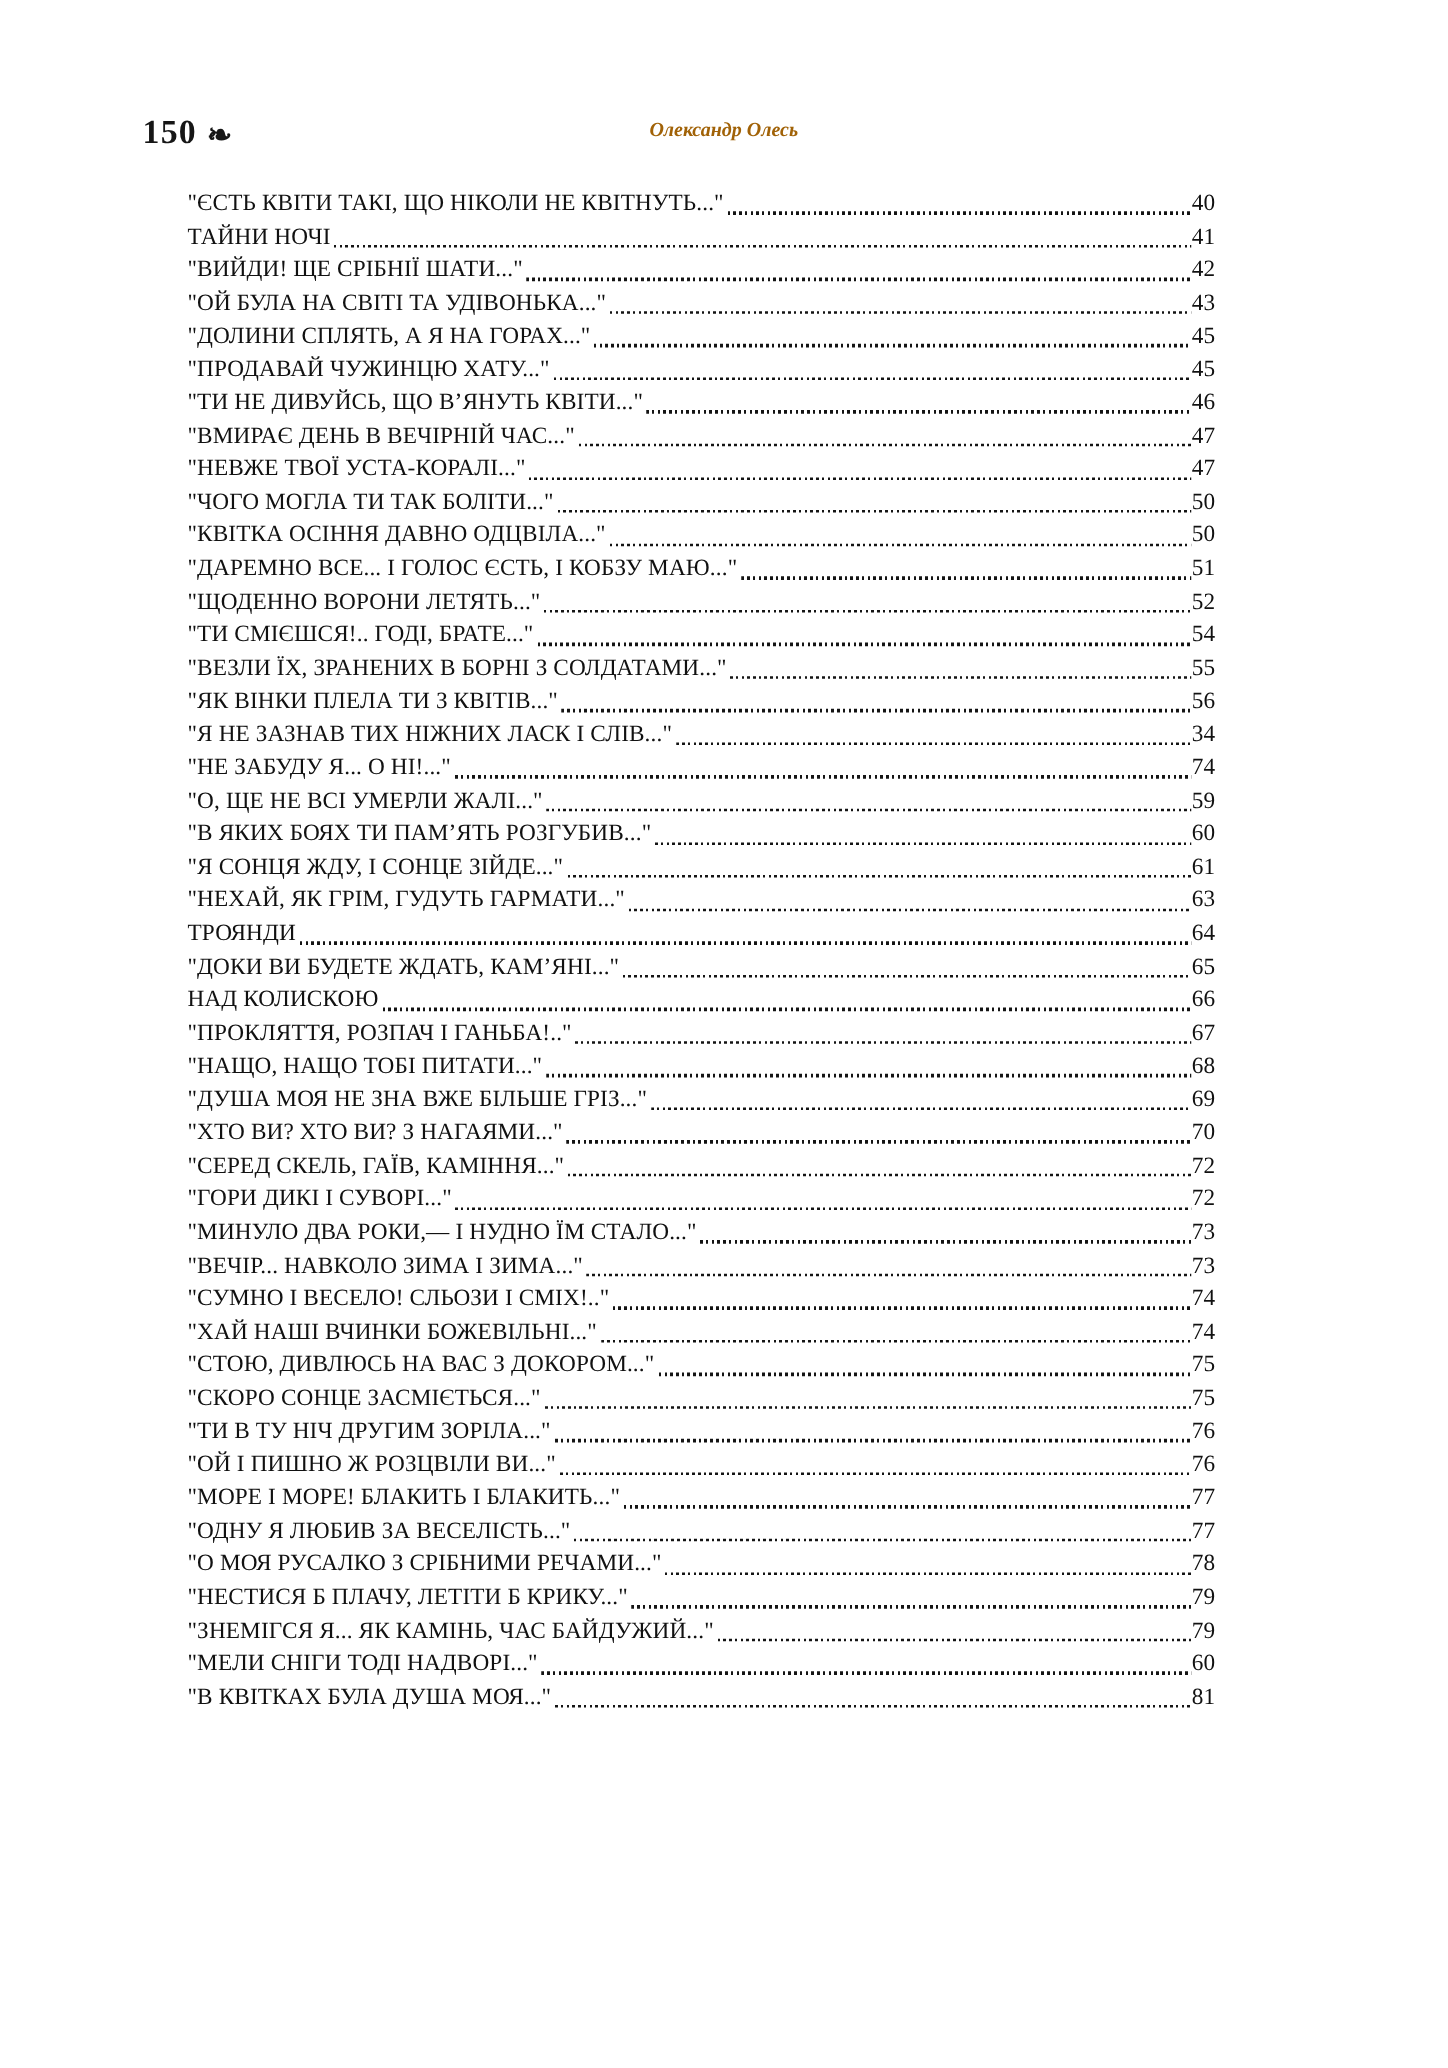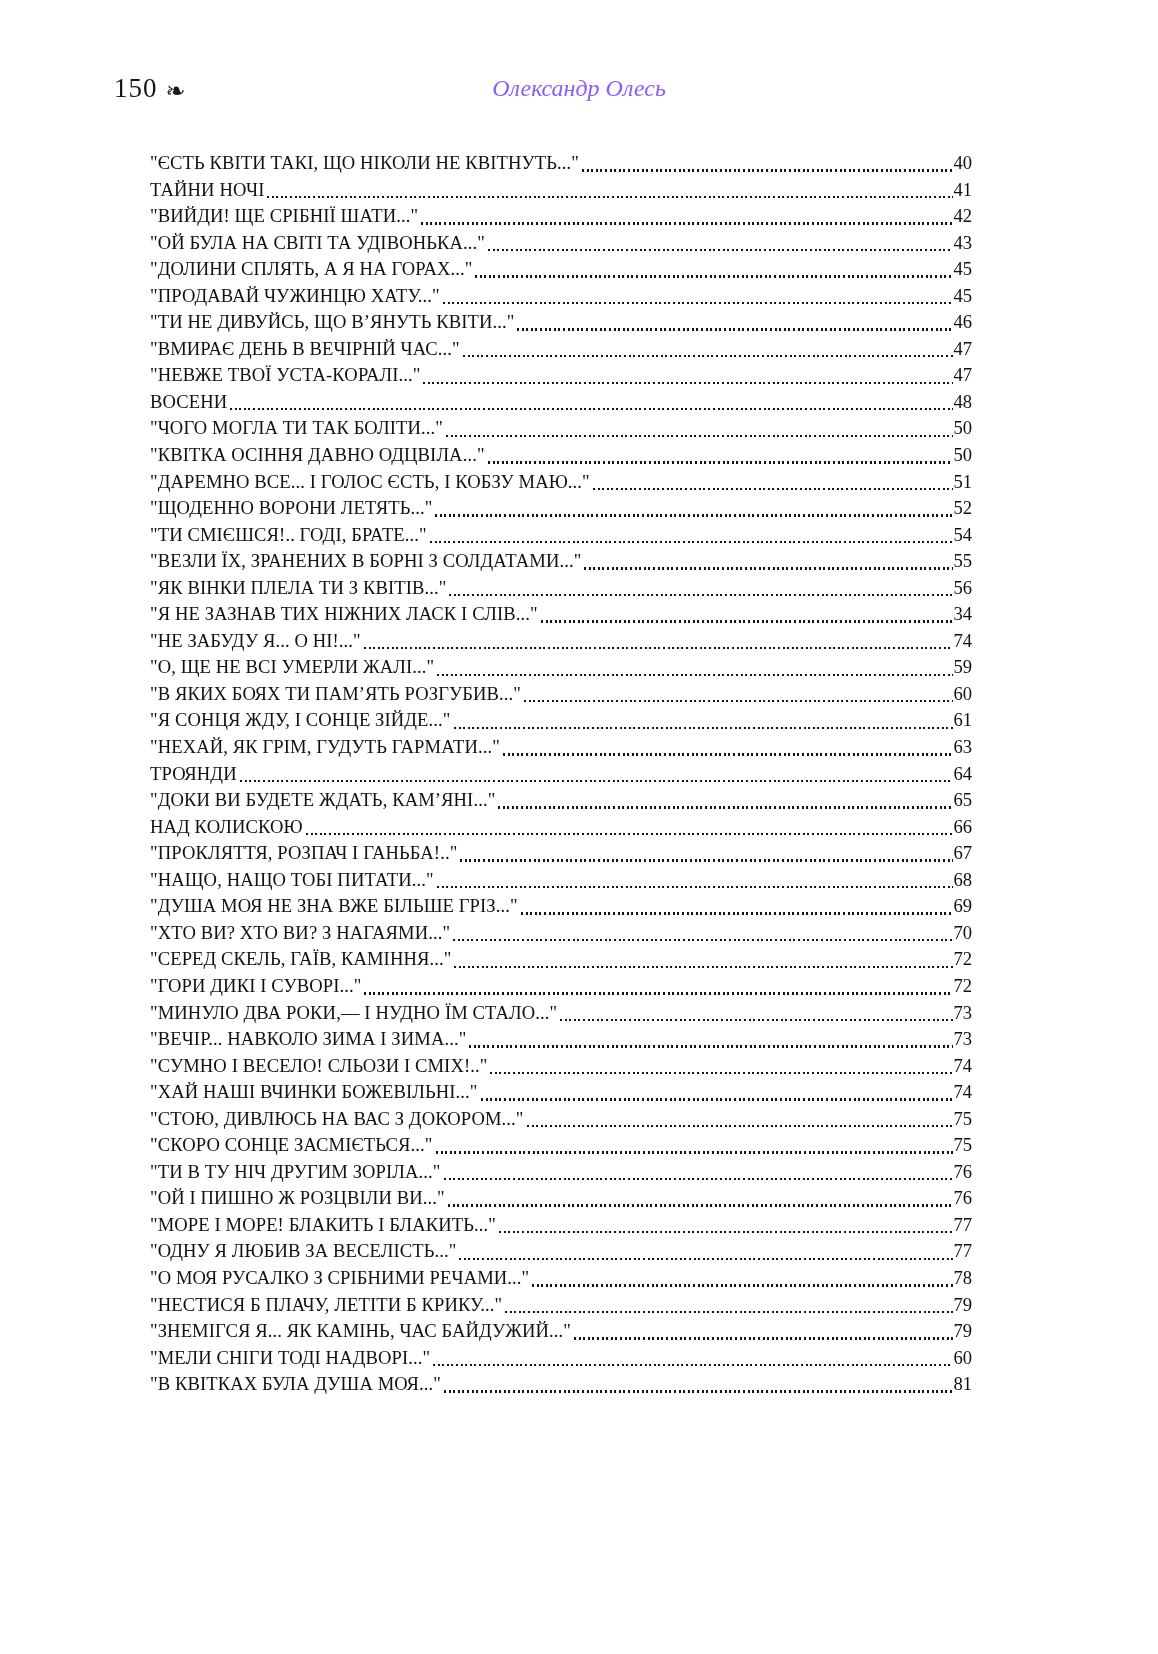--- a/index.html
+++ b/index.html
@@ -11,24 +11,25 @@
     position: relative;
     width: 1158px;
     height: 1654px;
     background: #ffffff;
     color: #111111;
     font-family: "Liberation Serif", "DejaVu Serif", serif;
     overflow: hidden;
   }
   .running-head {
     position: absolute;
-    top: 71px;
+    top: 88px;
     left: 0;
     width: 100%;
     height: 34px;
+    font-weight: bold;
   }
   .folio {
     position: absolute;
     left: 114px;
     top: 0;
     font-size: 27px;
     line-height: 34px;
     letter-spacing: 1px;
     color: #161616;
     white-space: nowrap;
@@ -38,23 +39,23 @@
     margin-left: 8px;
     display: inline-block;
     transform: translateY(2px);
   }
   .head-title {
     position: absolute;
     left: 0;
     width: 100%;
     text-align: center;
     font-style: italic;
-    font-size: 24px;
+    font-size: 16px;
     line-height: 34px;
-    color: #8b5cf6;
+    color: #a16207;
   }
   .toc {
     position: absolute;
     top: 150px;
     left: 150px;
     width: 822px;
   }
   .toc-row {
     display: flex;
     align-items: flex-end;
@@ -144,25 +145,20 @@
       <span class="toc-dots"></span>
       <span class="toc-page">47</span>
     </div>
 
     <div class="toc-row">
       <span class="toc-title">"НЕВЖЕ ТВОЇ УСТА-КОРАЛІ..."</span>
       <span class="toc-dots"></span>
       <span class="toc-page">47</span>
     </div>
 
-    <div class="toc-row">
-      <span class="toc-title">ВОСЕНИ</span>
-      <span class="toc-dots"></span>
-      <span class="toc-page">48</span>
-    </div>
 
     <div class="toc-row">
       <span class="toc-title">"ЧОГО МОГЛА ТИ ТАК БОЛІТИ..."</span>
       <span class="toc-dots"></span>
       <span class="toc-page">50</span>
     </div>
 
     <div class="toc-row">
       <span class="toc-title">"КВІТКА ОСІННЯ ДАВНО ОДЦВІЛА..."</span>
       <span class="toc-dots"></span>

